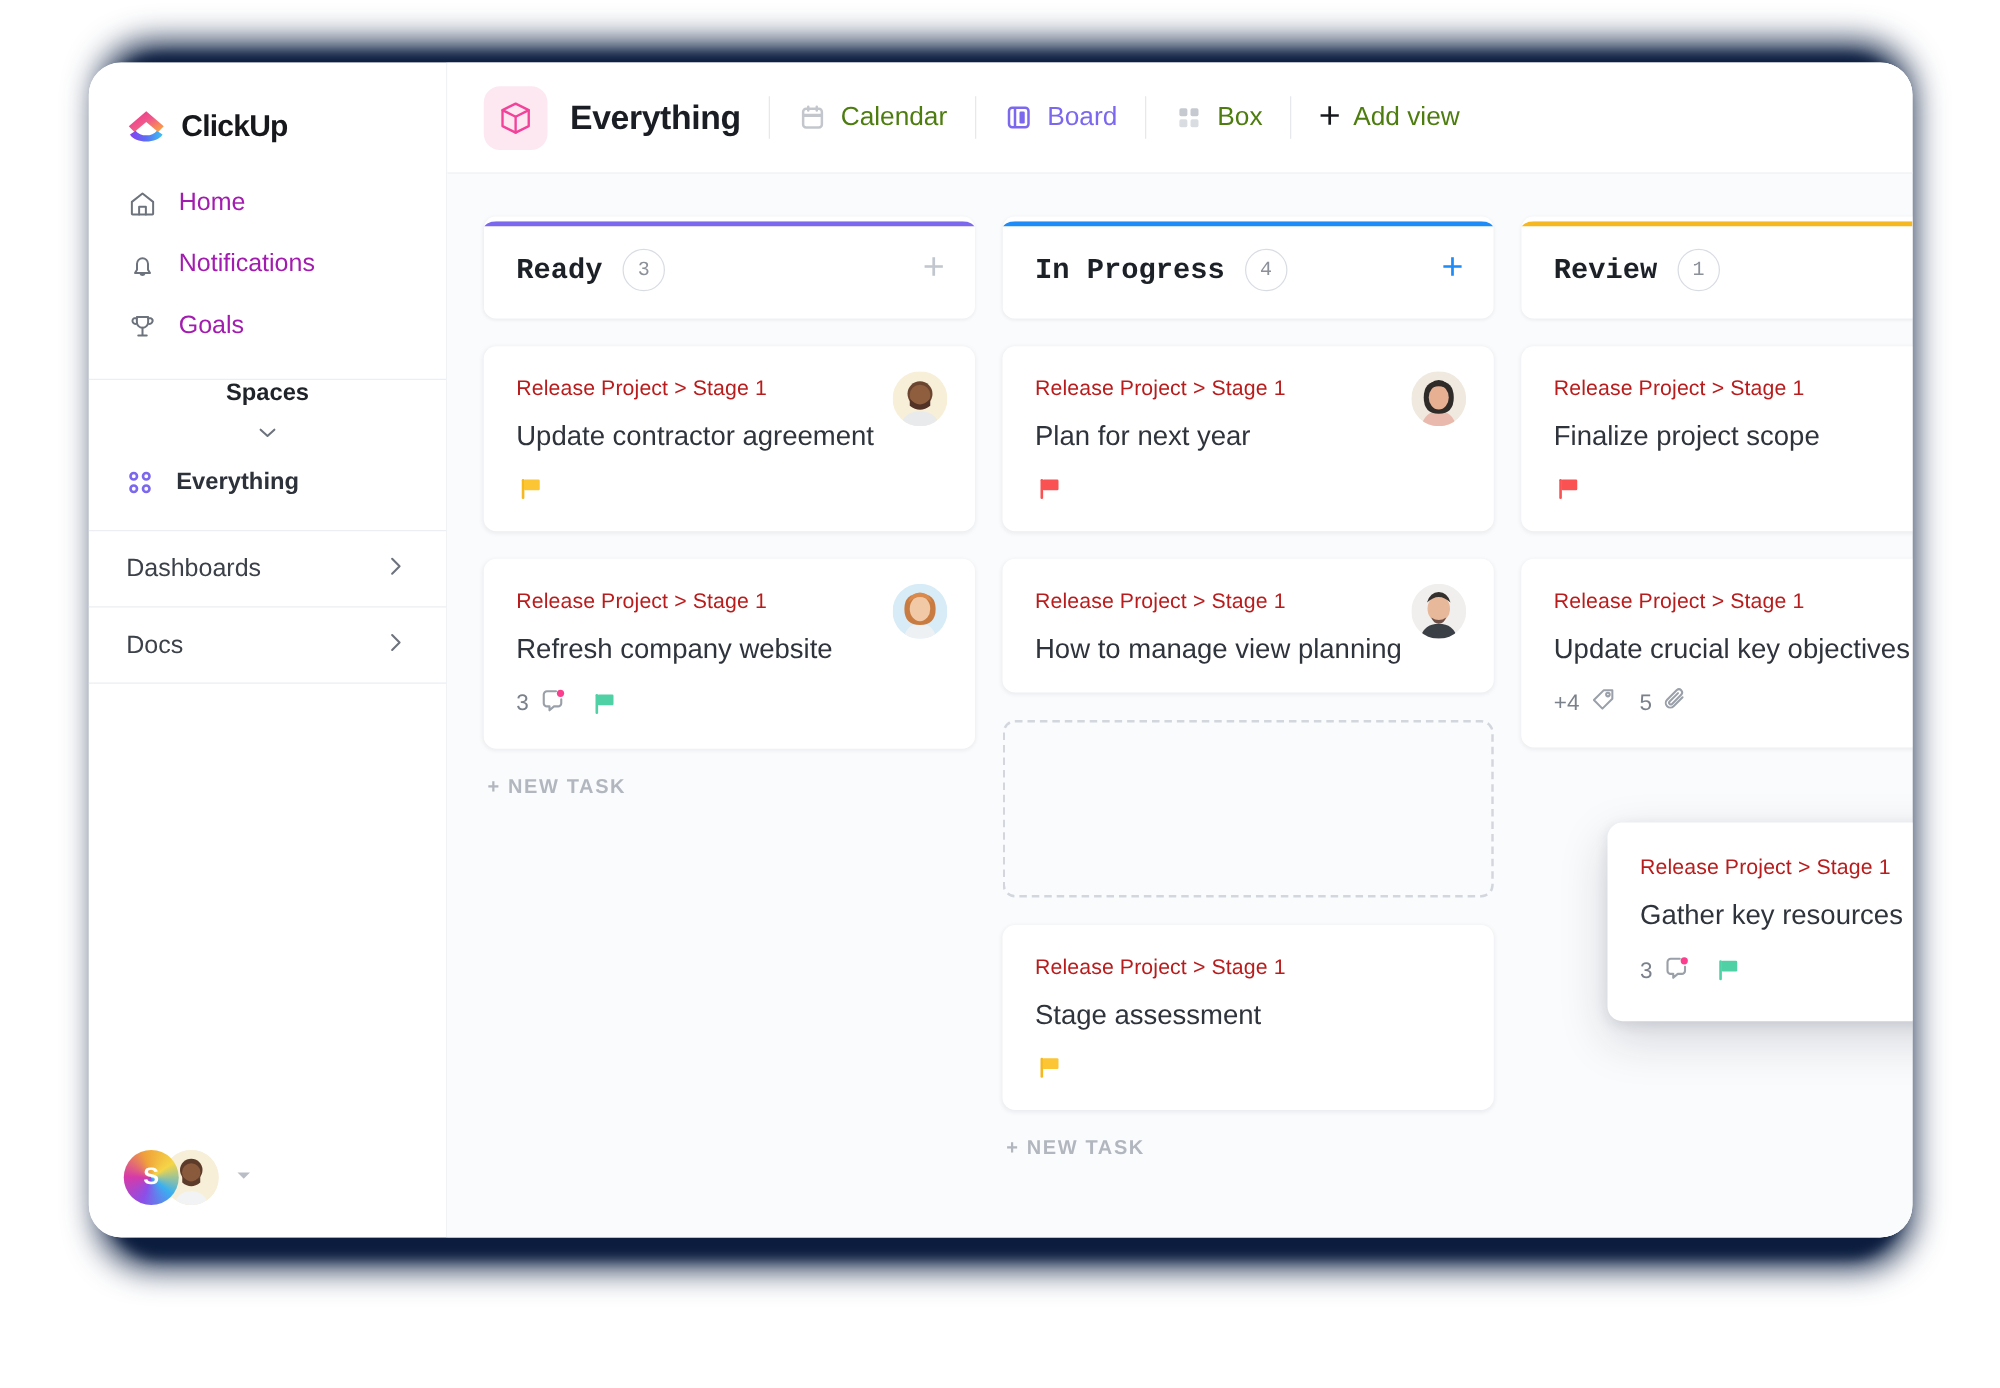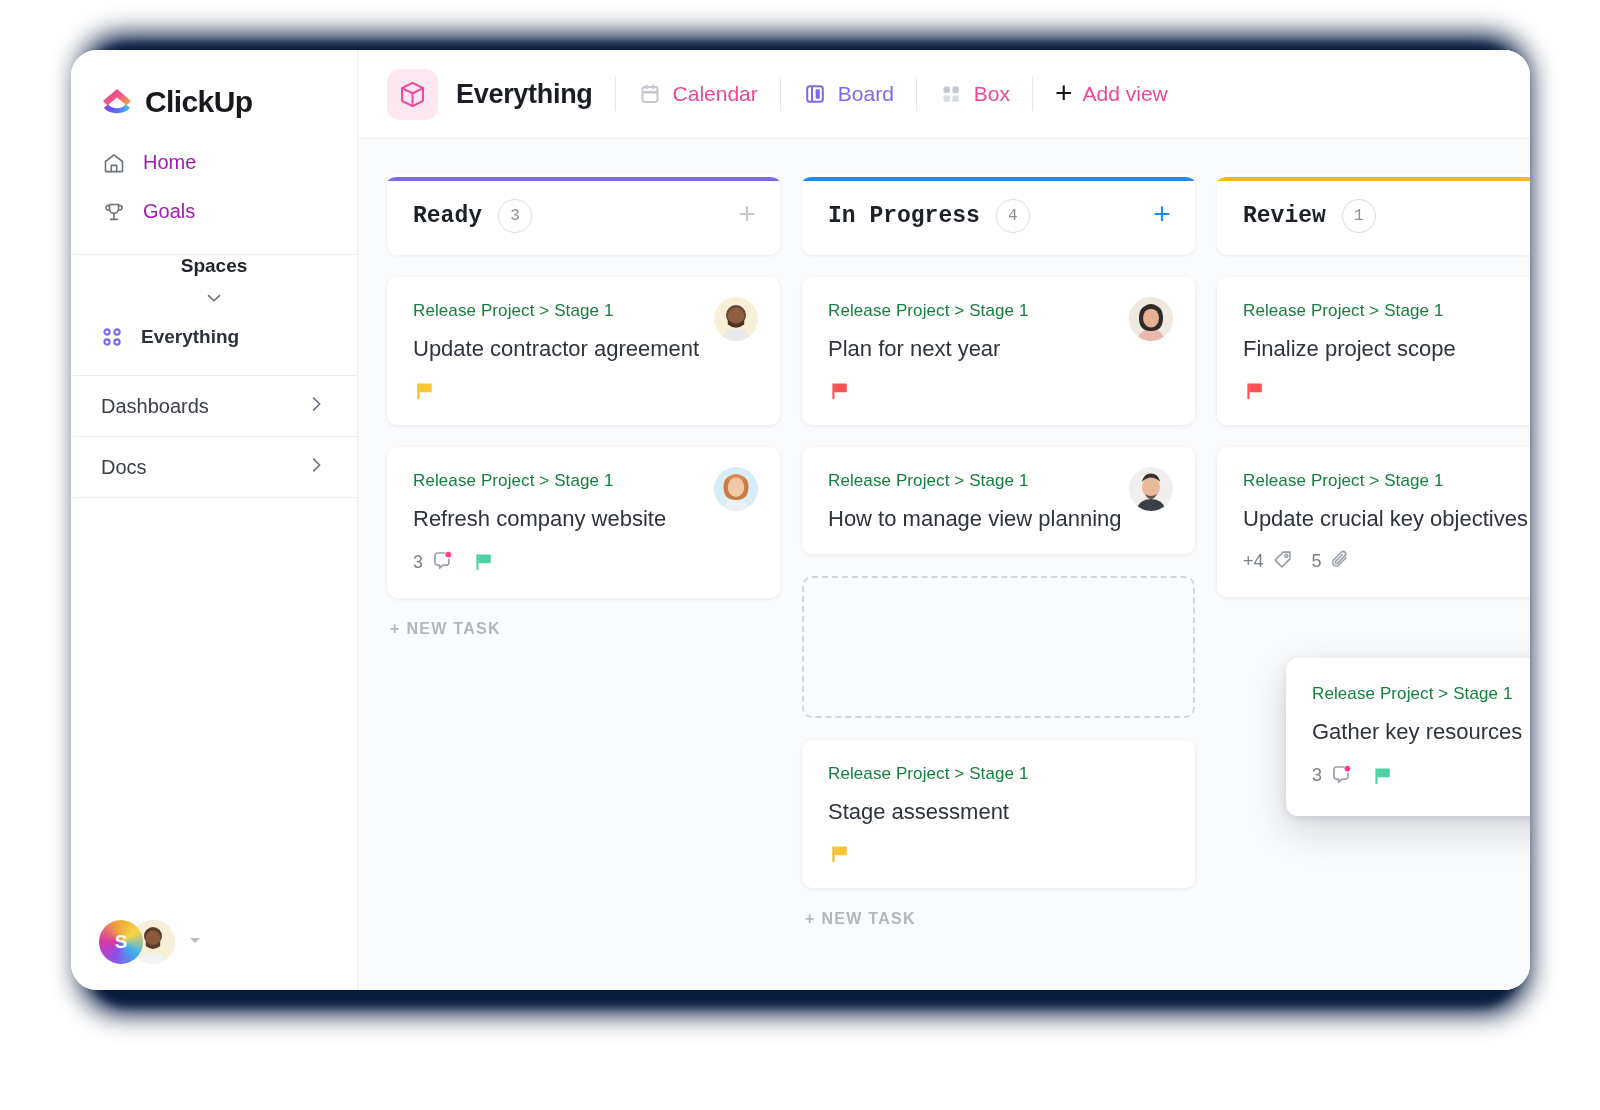--- a/index.html
+++ b/index.html
@@ -49,21 +49,21 @@
     position: relative;
     flex: 0 0 287px;
   }
   .logo-row {
     display: flex; align-items: center;
     padding: 30px 0 0 28px;
     height: 74px;
   }
   .logo-mark { width: 36px; height: 36px; position: relative; margin-right: 10px; }
   .logo-text {
-    font-size: 30px; font-weight: bold; letter-spacing: -0.6px; color: #16181c; text-align: center;
+    font-size: 24px; font-weight: bold; letter-spacing: -0.6px; color: #16181c; text-align: center;
   }
   .nav-list { padding: 14px 0 0 0; }
   .nav-item {
     display: flex; align-items: center;
     height: 49px;
     padding-left: 30px;
     cursor: pointer;
   }
   .nav-item .ic { width: 26px; height: 26px; margin-right: 16px; display:flex; align-items:center; justify-content:center; }
   .nav-item .lbl { font-size: 20px; color: #a21caf; }
@@ -124,21 +124,21 @@
     width: 51px; height: 51px; border-radius: 13px;
     background: #fde8f1;
     display: flex; align-items: center; justify-content: center;
     margin-right: 18px;
     flex: 0 0 51px;
   }
   .view-title { font-size: 27px; font-weight: bold; color: #1a1d23; letter-spacing:-0.3px; }
   .tb-sep { width:1px; height:34px; background:#e6e8ec; margin:0 22px; flex:0 0 1px;}
   .tb-item { display:flex; align-items:center; cursor:pointer; }
   .tb-item .ic { margin-right: 11px; display:flex; align-items:center; }
-  .tb-item .lbl { font-size: 21px; color: #ec4899; white-space:nowrap;}
+  .tb-item .lbl { font-size: 21px; color: #4d7c0f; white-space:nowrap;}
   .tb-item.active .lbl { color: #7b68ee; }
   .tb-plus { font-size: 30px; color:#16181c; font-weight:300; margin-right:10px; line-height:1; margin-top:-3px;}
 
   .board {
     position: absolute; top: 89px; left: 0; right: 0; bottom: 0;
     background: #fafbfc;
     padding: 34px 0 0 29px;
     display: flex;
     gap: 22px;
     overflow: hidden;
@@ -169,21 +169,21 @@
 
   .card {
     background:#fff;
     border-radius: 10px;
     margin-top: 22px;
     padding: 24px 26px 22px 26px;
     box-shadow: 0 1px 4px rgba(20,30,60,0.08);
     position: relative;
     cursor: pointer;
   }
-  .card-breadcrumb { font-size: 17px; color: #15803d; font-weight:500; letter-spacing:0.1px;}
+  .card-breadcrumb { font-size: 17px; color: #b91c1c; font-weight:500; letter-spacing:0.1px;}
   .card-title { font-size: 22px; color: #2f343c; margin-top: 14px; line-height: 1.26; }
   .card-meta { display:flex; align-items:center; margin-top: 16px; gap: 18px;}
   .meta-grp { display:flex; align-items:center; gap:7px; }
   .meta-num { font-size:18px; color:#7b818b; }
   .card-avatar {
     position:absolute; right: 22px; top: 20px;
     width: 44px; height: 44px; border-radius:50%;
     overflow:hidden;
   }
   .newtask {
@@ -249,20 +249,29 @@
         <div class="nav-item">
           <span class="ic">
             <svg width="24" height="24" viewBox="0 0 24 24" fill="none" stroke="#6d737d" stroke-width="1.6" stroke-linejoin="round" stroke-linecap="round">
               <path d="M3.5 10.5 L12 3.8 L20.5 10.5 V20 a0.6 0.6 0 0 1-.6 .6 H4.1 a0.6 0.6 0 0 1-.6-.6 Z"></path>
               <path d="M9.3 20.6 V14.4 h5.4 v6.2"></path>
             </svg>
           </span>
           <span class="lbl">Home</span>
         </div>
 
+        <div class="nav-item">
+          <span class="ic">
+            <svg width="24" height="24" viewBox="0 0 24 24" fill="none" stroke="#6d737d" stroke-width="1.6" stroke-linejoin="round" stroke-linecap="round">
+              <path d="M6 18.4 h12 l-1.6-2.6 V11 a4.4 4.4 0 0 0-8.8 0 v4.8 Z"></path>
+              <path d="M10.3 18.8 a1.8 1.8 0 0 0 3.4 0"></path>
+            </svg>
+          </span>
+          <span class="lbl">Notifications</span>
+        </div>
 
         <div class="nav-item">
           <span class="ic">
             <svg width="24" height="24" viewBox="0 0 24 24" fill="none" stroke="#6d737d" stroke-width="1.6" stroke-linejoin="round" stroke-linecap="round">
               <path d="M7.5 4.5 h9 v4.2 a4.5 4.5 0 0 1-9 0 Z"></path>
               <path d="M7.5 5.6 H5.2 a2.4 2.4 0 0 0 2.4 4.2"></path>
               <path d="M16.5 5.6 h2.3 a2.4 2.4 0 0 1-2.4 4.2"></path>
               <path d="M12 13.2 v5.6"></path>
               <path d="M8.6 19.4 h6.8"></path>
             </svg>

